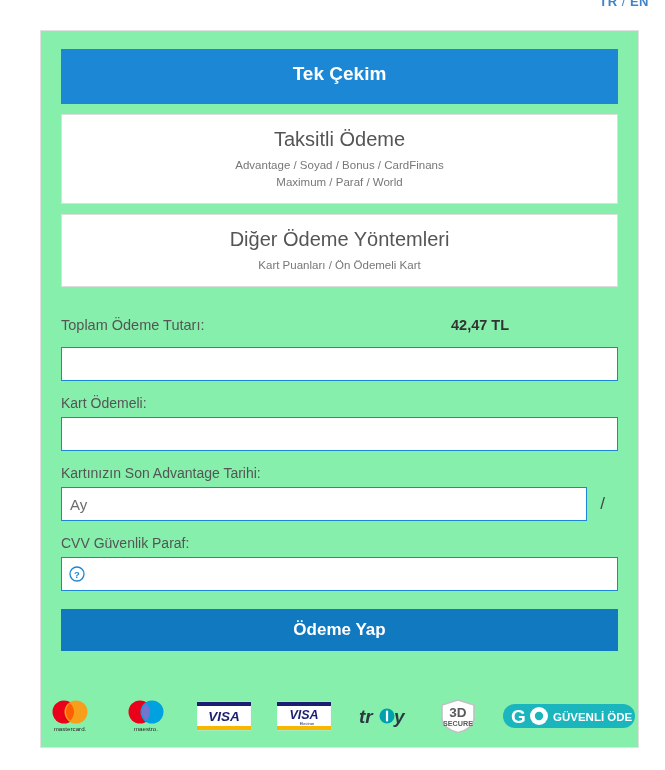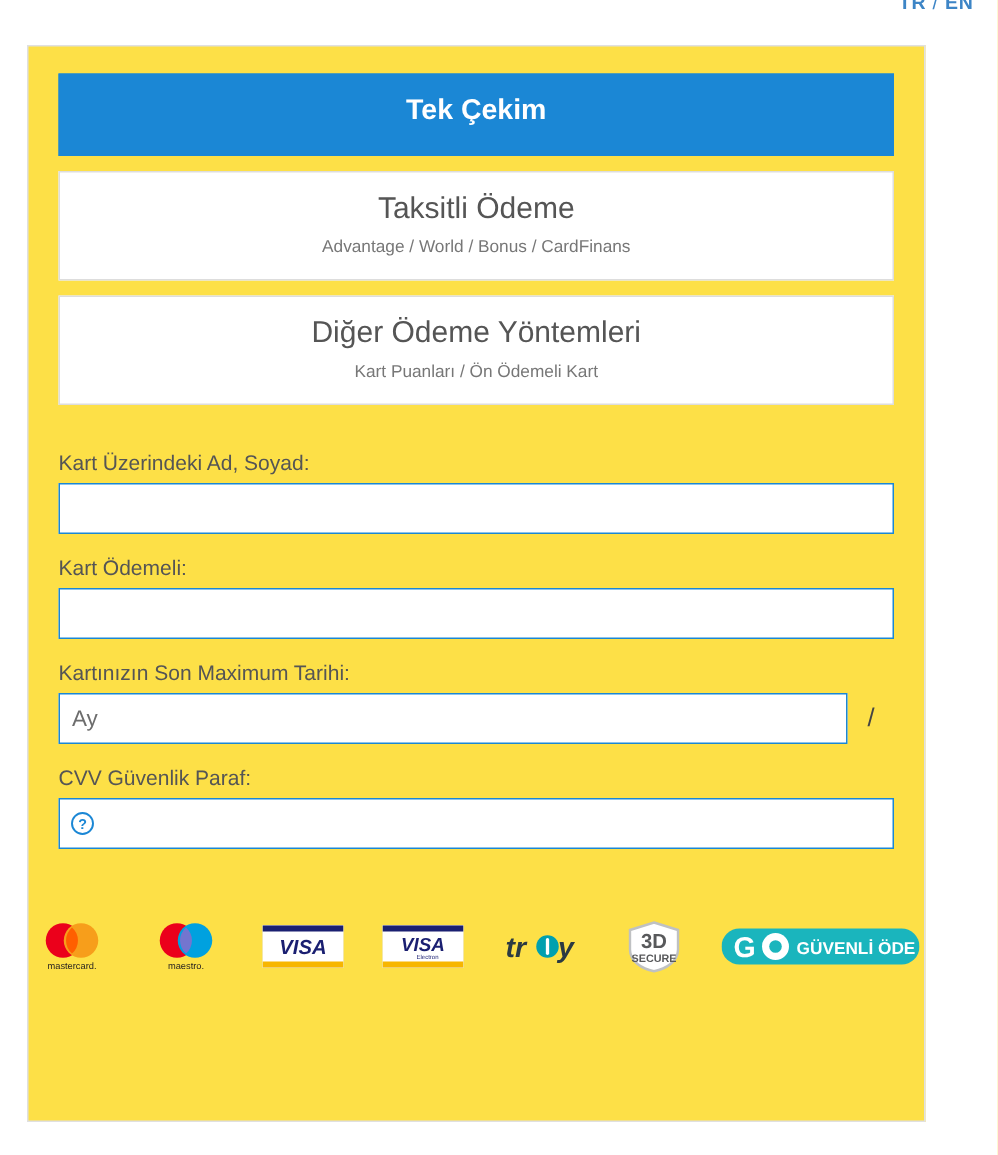--- a/index.html
+++ b/index.html
@@ -22,25 +22,25 @@
     font-weight: bold;
     color: #3d85c6;
     letter-spacing: .5px;
     white-space: nowrap;
   }
   .lang-switch .lang-sep { color: #3d85c6; font-weight: normal; }
 
   
   .payment-card {
     position: absolute;
-    left: 18px;
+    left: 40px;
     top: 30px;
     width: 599px;
     height: 718px;
-    background: #fde047;
+    background: #86efac;
     border: 1px solid #e0e0e0;
     padding: 0 20px;
   }
 
   
   .method-tabs { padding-top: 18px; }
 
   .method-tab {
     width: 100%;
     border: 1px solid #ddd;
@@ -186,67 +186,72 @@
 
     <div class="method-tab active">
       <div class="method-title">Tek Çekim</div>
       <div class="method-sub">
       </div>
     </div>
 
     <div class="method-tab">
       <div class="method-title">Taksitli Ödeme</div>
       <div class="method-sub">
-        <div>Advantage / World / Bonus / CardFinans</div>
+        <div>Advantage / Soyad / Bonus / CardFinans</div>
+        <div>Maximum / Paraf / World</div>
       </div>
     </div>
 
     <div class="method-tab">
       <div class="method-title">Diğer Ödeme Yöntemleri</div>
       <div class="method-sub">
         <div>Kart Puanları / Ön Ödemeli Kart</div>
       </div>
     </div>
 
   </div>
 
   <div class="card-form">
 
+    <div class="amount-row">
+      <span class="amount-label">Toplam Ödeme Tutarı:</span>
+      <span class="amount-value">42,47 TL</span>
+    </div>
 
     <div class="field-group">
-      <label class="field-label">Kart Üzerindeki Ad, Soyad:</label>
       <input class="text-input" type="text" placeholder="" style="">
     </div>
 
     <div class="field-group">
       <label class="field-label">Kart Ödemeli:</label>
       <input class="text-input" type="text" placeholder="" style="">
     </div>
 
     <div class="field-group">
-      <label class="field-label">Kartınızın Son Maximum Tarihi:</label>
+      <label class="field-label">Kartınızın Son Advantage Tarihi:</label>
       <div class="expiry-row">
         <input class="text-input" type="text" placeholder="Ay" style="">
         <span class="expiry-sep">/</span>
       </div>
     </div>
 
     <div class="field-group">
       <label class="field-label">CVV Güvenlik Paraf:</label>
       <div class="cvv-wrap">
         <span class="cvv-help-icon">
           <svg width="16" height="16" viewBox="0 0 16 16">
             <circle cx="8" cy="8" r="7" fill="none" stroke="#1b87d5" stroke-width="1.3"></circle>
             <text x="8" y="11.6" text-anchor="middle" font-family="Liberation Sans, sans-serif" font-size="9.5" font-weight="bold" fill="#1b87d5">?</text>
           </svg>
         </span>
         <input class="text-input" type="text" placeholder="" style="">
       </div>
     </div>
 
+    <button class="submit-button">Ödeme Yap</button>
   </div>
 
   <div class="logo-strip">
 
     <div class="logo-item">
       <svg width="50" height="34" viewBox="0 0 50 34">
         <circle cx="19" cy="13" r="11.5" fill="#eb001b"></circle>
         <circle cx="31" cy="13" r="11.5" fill="#f79e1b"></circle>
         <path d="M25 4.3a11.5 11.5 0 0 0 0 17.4 11.5 11.5 0 0 0 0-17.4z" fill="#ff5f00"></path>
         <text x="25" y="32" text-anchor="middle" font-family="Liberation Sans, sans-serif" font-size="6.2" fill="#231f20">mastercard.</text>

